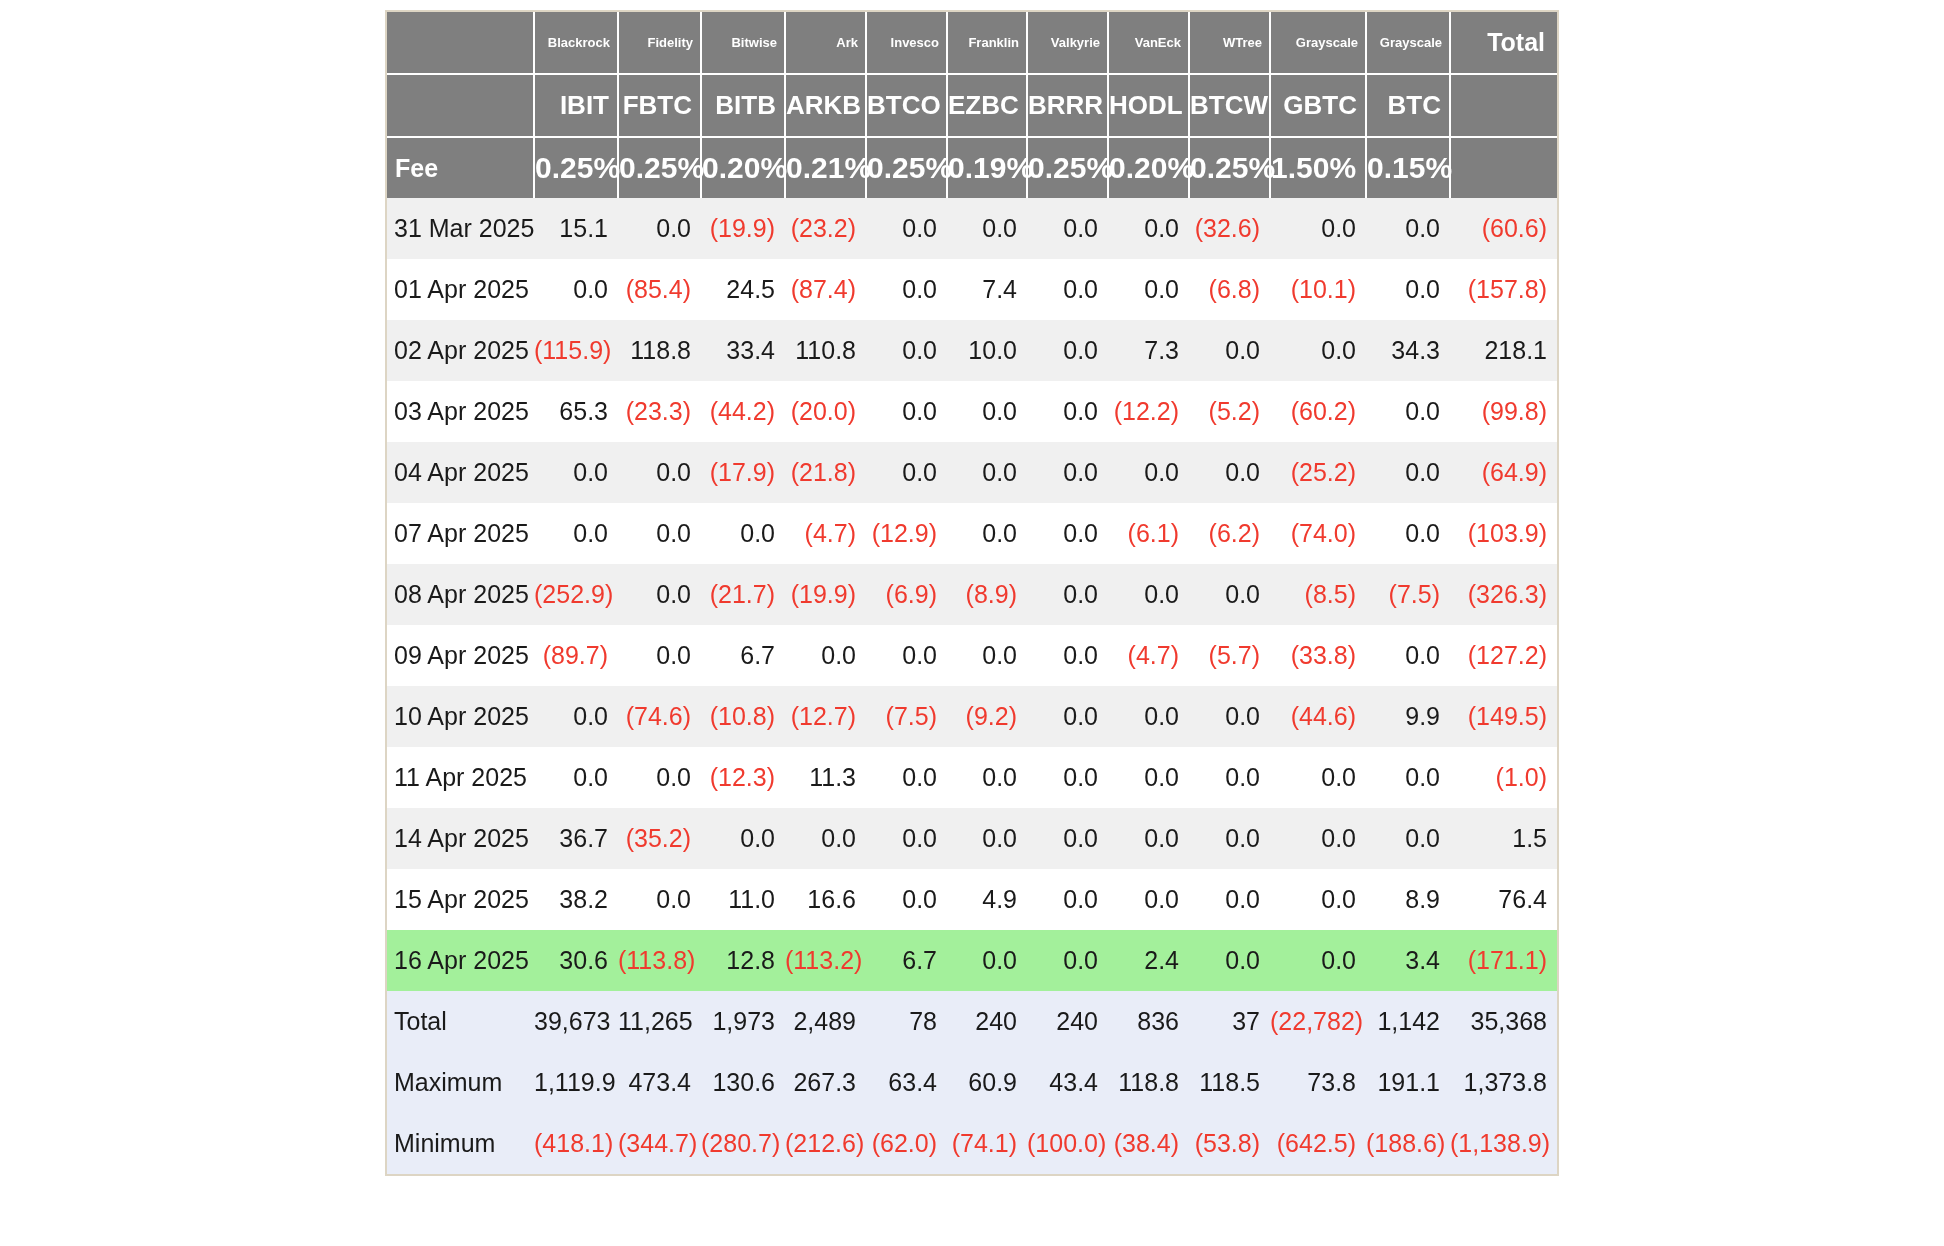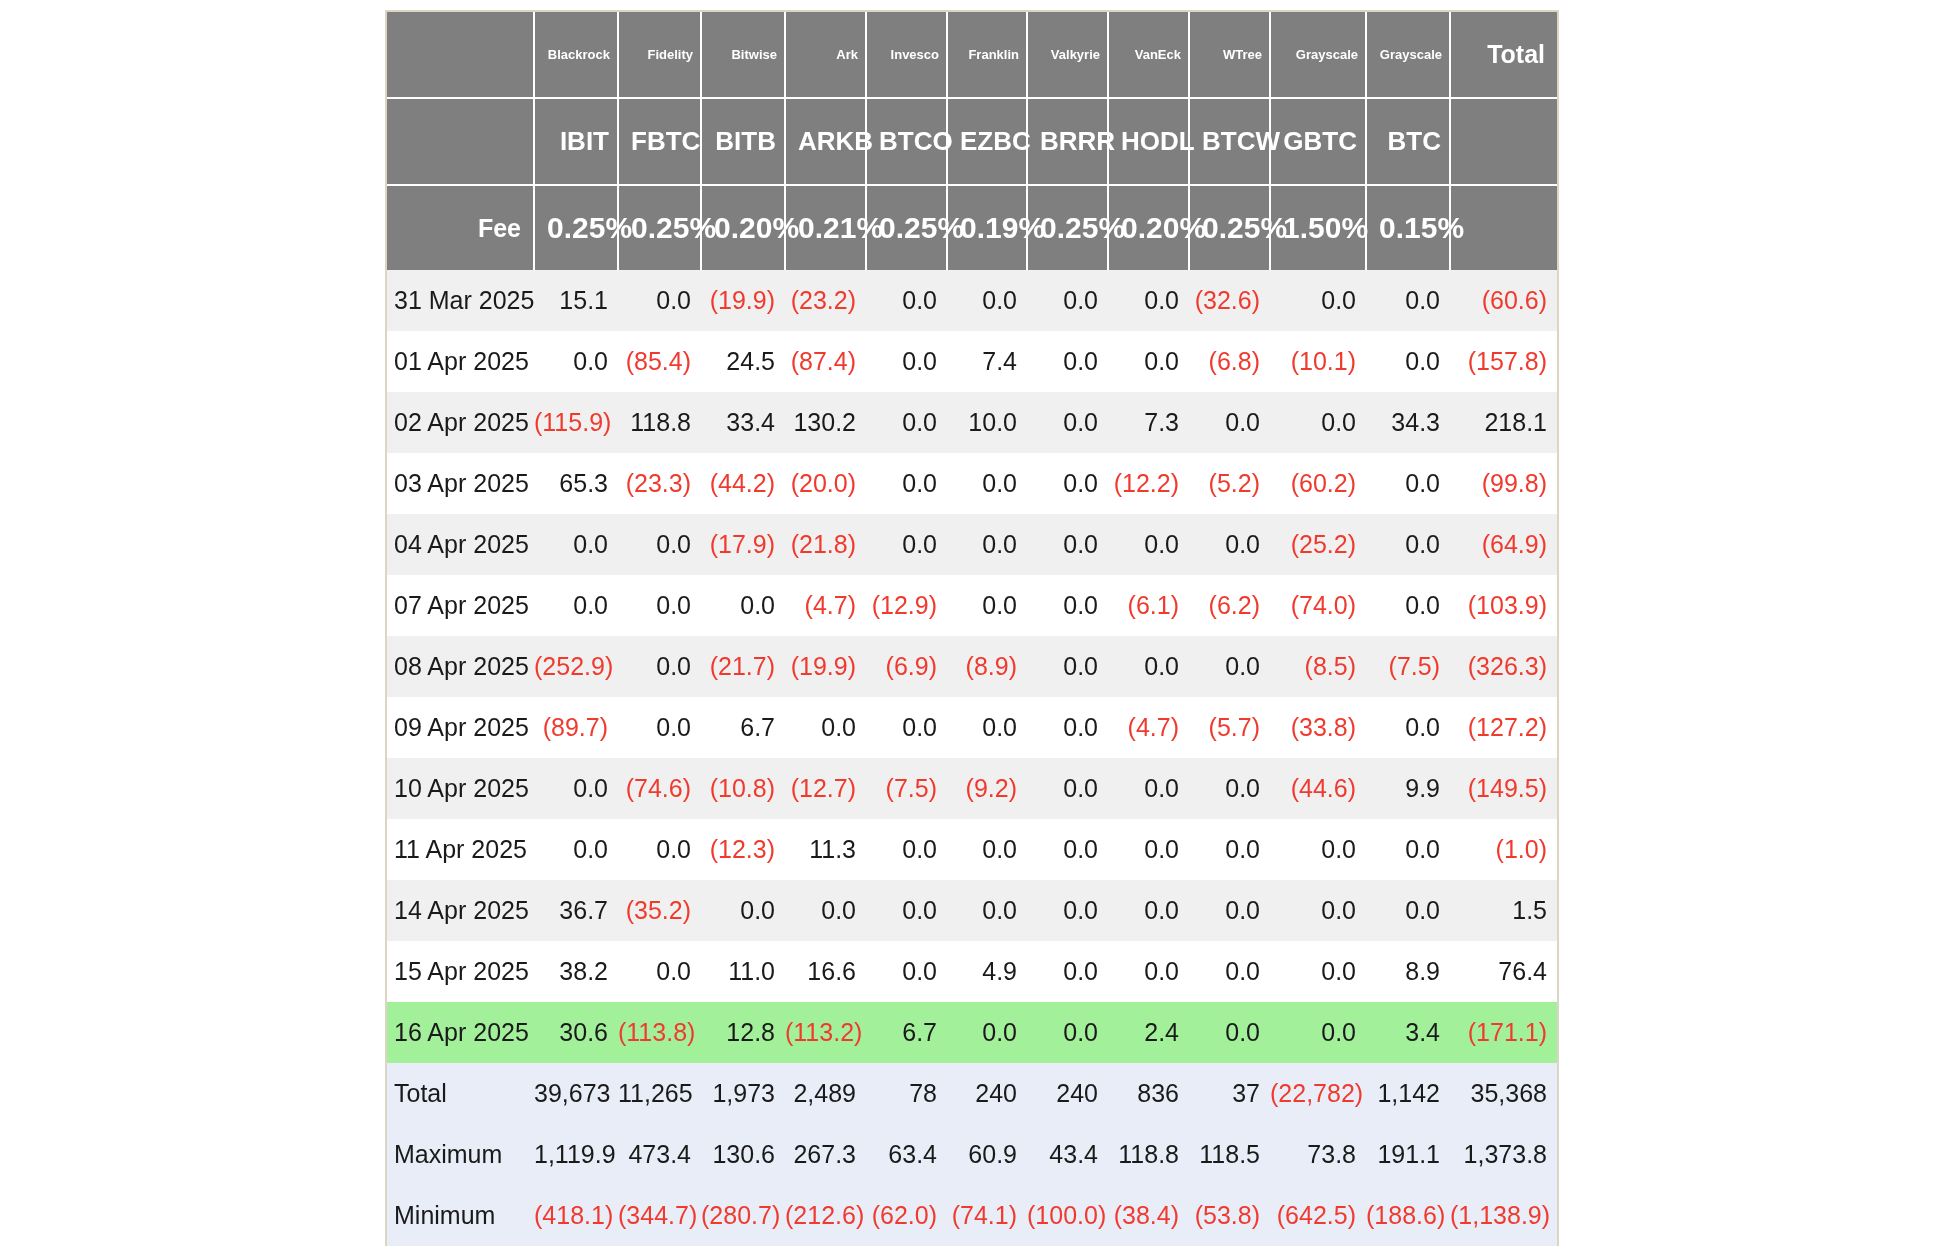--- a/index.html
+++ b/index.html
@@ -20,24 +20,24 @@
   }
   .wrap{
     width:1170px;margin:10px auto 0 auto;
     border:2px solid var(--outer-border);
     box-sizing:content-box;
   }
   table{border-collapse:collapse;table-layout:fixed;width:1170px;}
   thead th{
     background:var(--header-bg);color:var(--header-text);font-weight:bold;
     border-right:2px solid #ffffff;border-bottom:2px solid #ffffff;
-    vertical-align:middle;white-space:nowrap;overflow:visible;padding:12px;
+    vertical-align:middle;white-space:nowrap;overflow:visible;padding:0;
   }
   thead th:last-child{border-right:none;}
-  thead tr.r-fee th{border-bottom:none;text-align:right;}
+  thead tr.r-fee th{border-bottom:none;}
   thead tr.r-company th{height:61px;}
   thead tr.r-ticker th{height:61px;}
   thead tr.r-fee th{height:60px;}
   th.company{font-size:13px;text-align:right;padding-right:7px;}
   th.ticker{font-size:26px;text-align:right;padding-right:8px;letter-spacing:0;}
   th.fee-val{font-size:30px;text-align:right;padding-right:10px;}
   th.fee-label{font-size:25px;text-align:left;padding-left:8px;}
   th.total-h{font-size:25px;text-align:right;padding-right:12px;}
   tbody tr{height:61px;background:var(--row-bg);}
   tbody tr.alt{background:var(--row-alt-bg);}
@@ -147,21 +147,21 @@
           <td class="val neg">(6.8)</td>
           <td class="val neg">(10.1)</td>
           <td class="val">0.0</td>
           <td class="val neg">(157.8)</td>
         </tr>
         <tr class="alt">
           <td class="date">02 Apr 2025</td>
           <td class="val neg">(115.9)</td>
           <td class="val">118.8</td>
           <td class="val">33.4</td>
-          <td class="val">130.2</td>
+          <td class="val">110.8</td>
           <td class="val">0.0</td>
           <td class="val">10.0</td>
           <td class="val">0.0</td>
           <td class="val">7.3</td>
           <td class="val">0.0</td>
           <td class="val">0.0</td>
           <td class="val">34.3</td>
           <td class="val">218.1</td>
         </tr>
         <tr class="">

